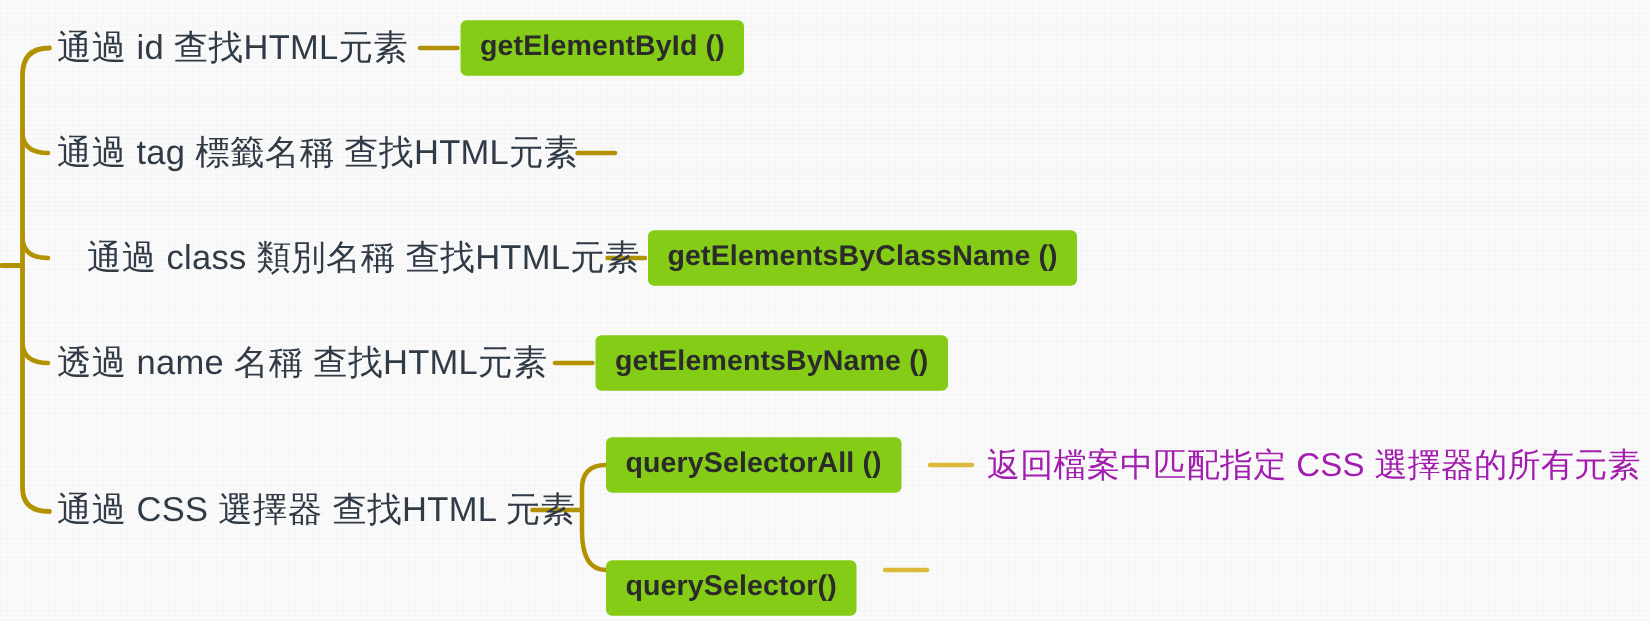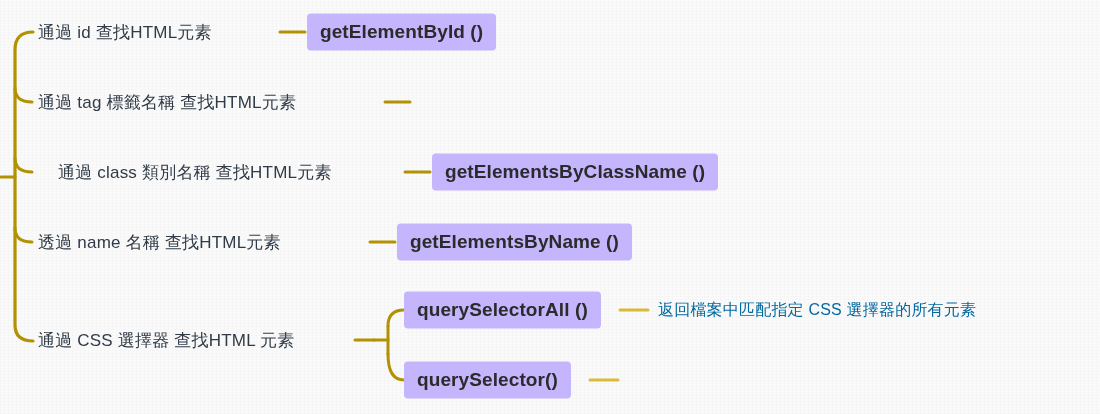--- a/index.html
+++ b/index.html
@@ -27,42 +27,42 @@
   .connectors {
     position: absolute;
     left: 0;
     top: 0;
     width: 1100px;
     height: 414px;
     pointer-events: none;
   }
   .node-label {
     position: absolute;
-    font-size: 17px;
+    font-size: 23px;
     color: #303b47;
     white-space: nowrap;
     letter-spacing: 0.2px;
     transform: translateY(-50%);
   }
   .badge {
     position: absolute;
-    background: #c4b5fd;
+    background: #84cc16;
     color: #2b2b2b;
     font-size: 19px;
     font-weight: bold;
     white-space: nowrap;
     border-radius: 4px;
     padding: 7px 13px 8px 13px;
     transform: translateY(-50%);
     letter-spacing: 0.1px;
   }
   .desc-label {
     position: absolute;
-    font-size: 16px;
-    color: #0369a1;
+    font-size: 22px;
+    color: #a21caf;
     white-space: nowrap;
     transform: translateY(-50%);
     letter-spacing: 0.2px;
   }
 </style>
 </head>
 <body>
 
 <div id="mindmap">
 
@@ -100,15 +100,15 @@
   <div class="badge" style="left:432px; top:172px;text-align:right;">getElementsByClassName ()</div>
 
   <div class="node-label" style="left:38px; top:242px;">透過 name 名稱 查找HTML元素</div>
   <div class="badge" style="left:397px; top:242px;">getElementsByName ()</div>
 
   <div class="node-label" style="left:38px; top:340px;">通過 CSS 選擇器 查找HTML 元素</div>
 
   <div class="badge" style="left:404px; top:310px;">querySelectorAll ()</div>
   <div class="desc-label" style="left:658px; top:310px;">返回檔案中匹配指定 CSS 選擇器的所有元素</div>
 
-  <div class="badge" style="left:404px; top:380px;">querySelector()</div>
+  <div class="badge" style="left:404px; top:392px;">querySelector()</div>
 
 </div>
 
 </body></html>

